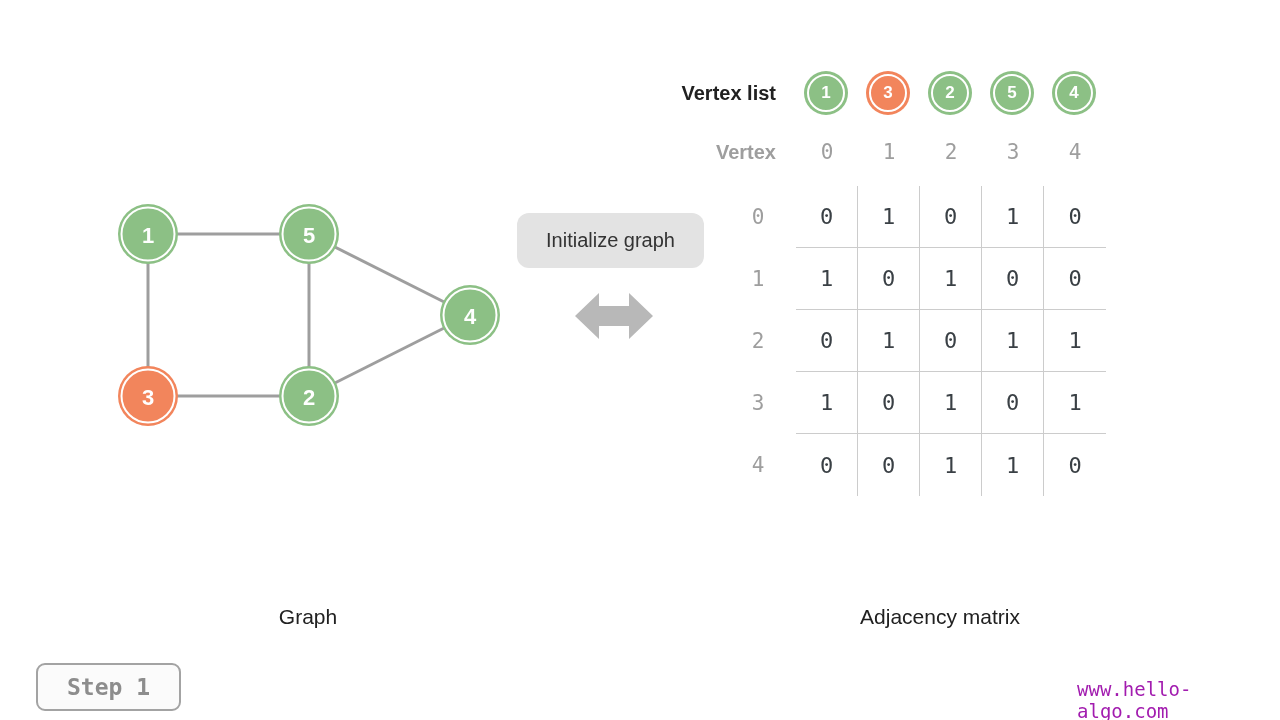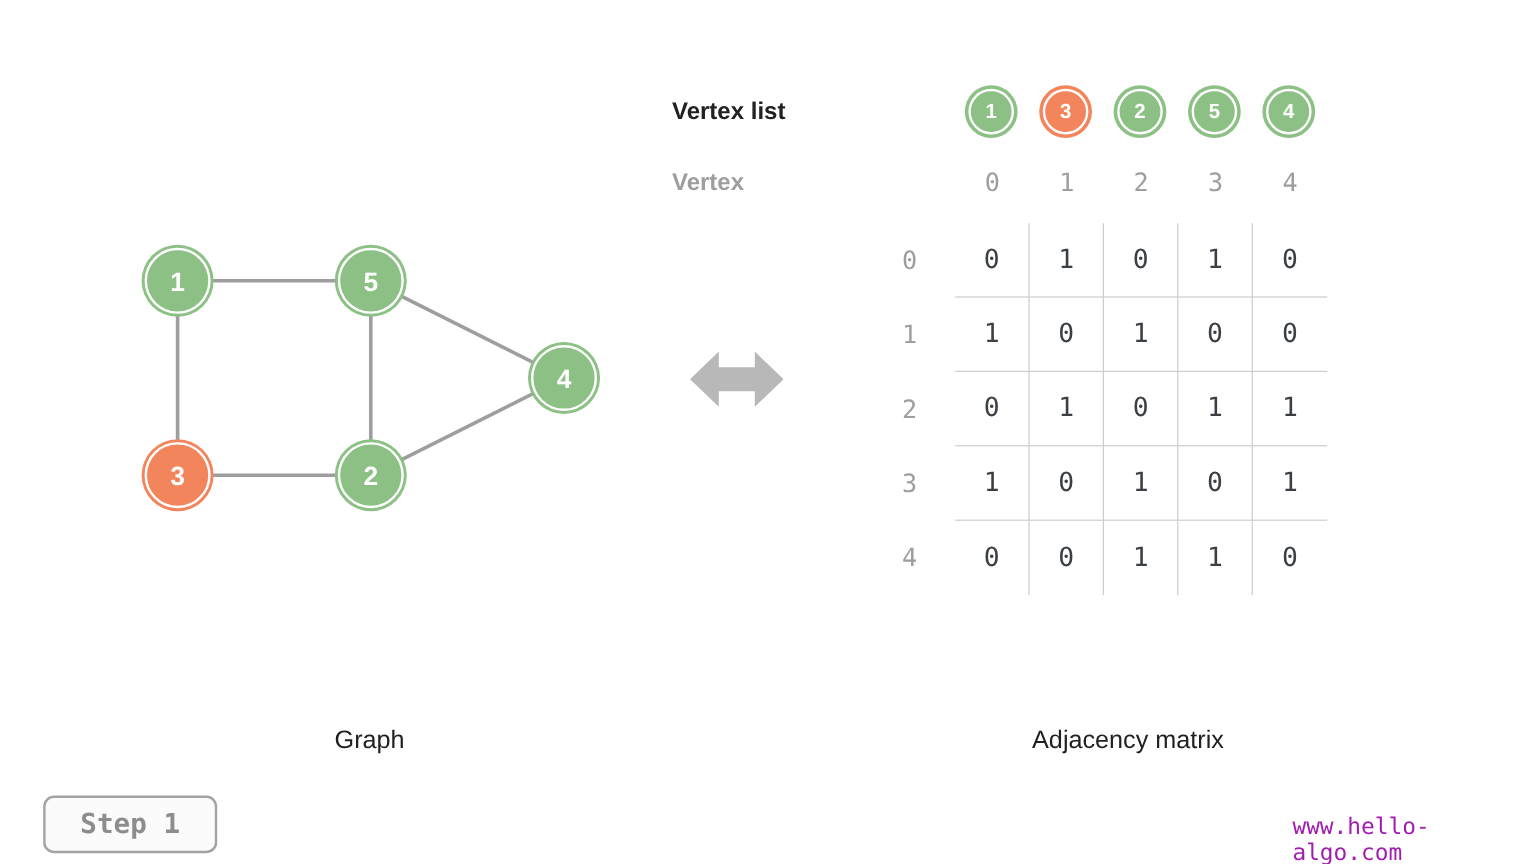--- a/index.html
+++ b/index.html
@@ -3,21 +3,21 @@
 <meta charset="utf-8">
 <style>
   html,body { margin:0; padding:0; background:#ffffff; }
   .stage {
     position:relative; width:1280px; height:720px; background:#ffffff;
     font-family:"Liberation Sans", sans-serif; overflow:hidden;
   }
 
   
   .right-label {
-    position:absolute; left:560px; width:216px; 
+    position:absolute; left:560px; width:216px; text-align:right;
     font-weight:bold; font-size:20px; line-height:24px;
   }
   .dark { color:#212121; }
   .grayed { color:#9e9e9e; }
 
   
   #vertex-circles { position:absolute; left:807px; top:74px; display:flex; gap:24px; }
   .vcircle {
     width:34px; height:34px; border:2px solid #ffffff; border-radius:50%;
     display:flex; align-items:center; justify-content:center;
@@ -174,20 +174,21 @@
       <div class="mcell bR bB">1</div>
       <div class="mcell bR bB">0</div>
       <div class="mcell bB">1</div>
       <div class="mcell bR">0</div>
       <div class="mcell bR">0</div>
       <div class="mcell bR">1</div>
       <div class="mcell bR">1</div>
       <div class="mcell">0</div>
     </div>
 
+  <div class="init-box">Initialize graph</div>
 
   <svg class="double-arrow" width="78" height="52" viewBox="0 0 78 52">
     <polygon id="arrow-shape" points="0,26 24,3 24,16 54,16 54,3 78,26 54,49 54,36 24,36 24,49" fill="#b8b8b8"></polygon>
   </svg>
 
   <div class="caption" id="caption-matrix">Adjacency matrix</div>
 
   <div class="caption" id="caption-graph">Graph</div>
 
   <div class="step-badge">Step 1</div>

